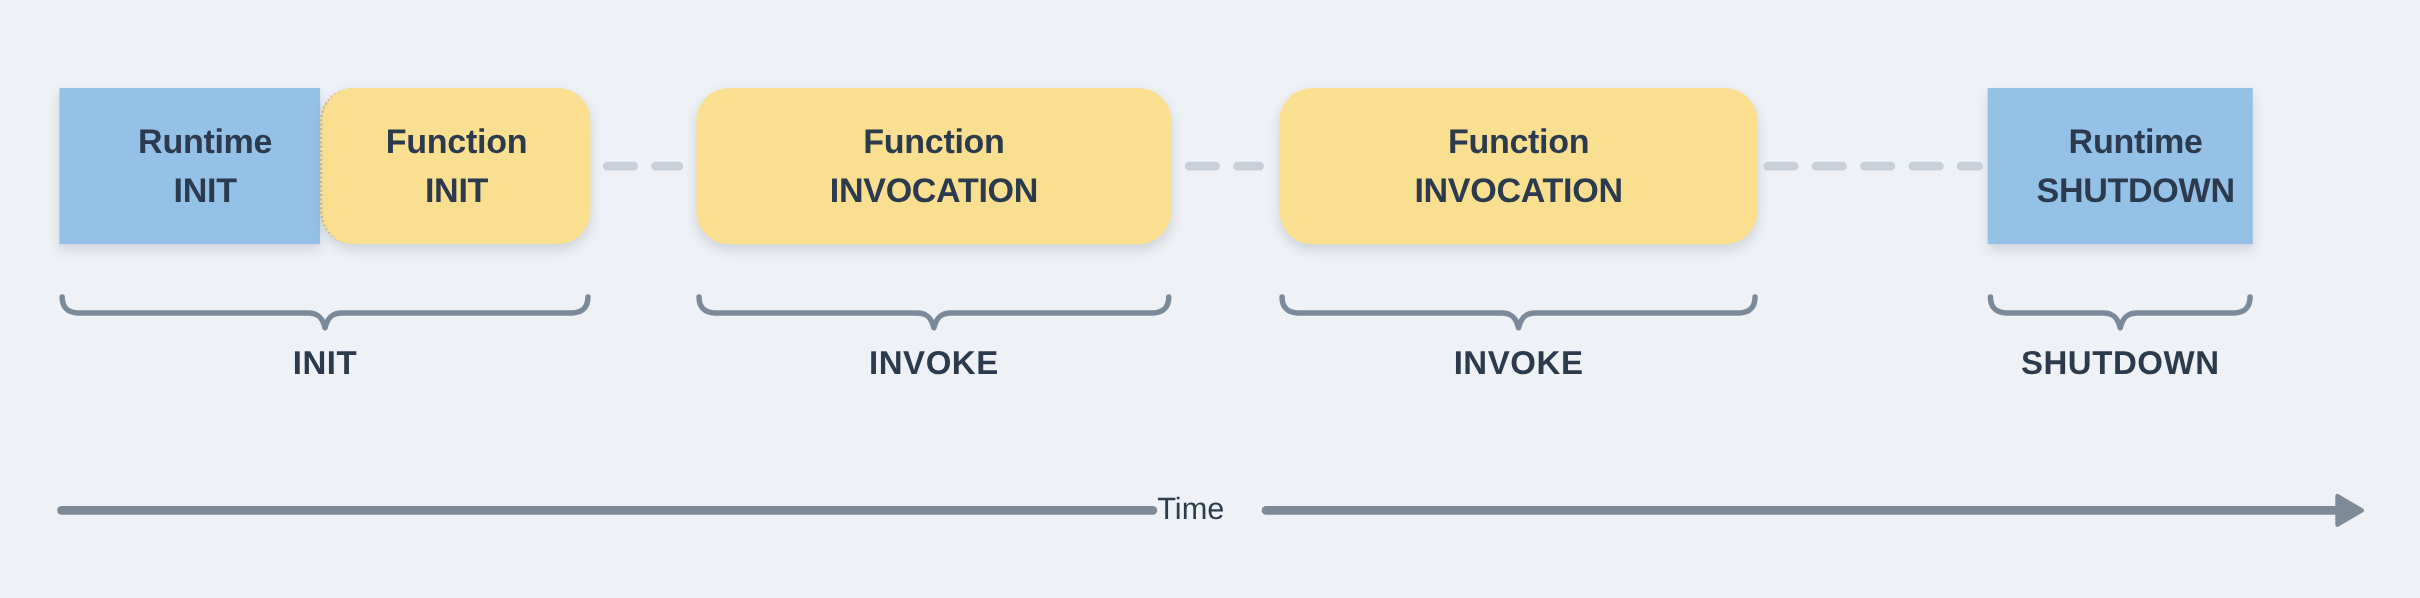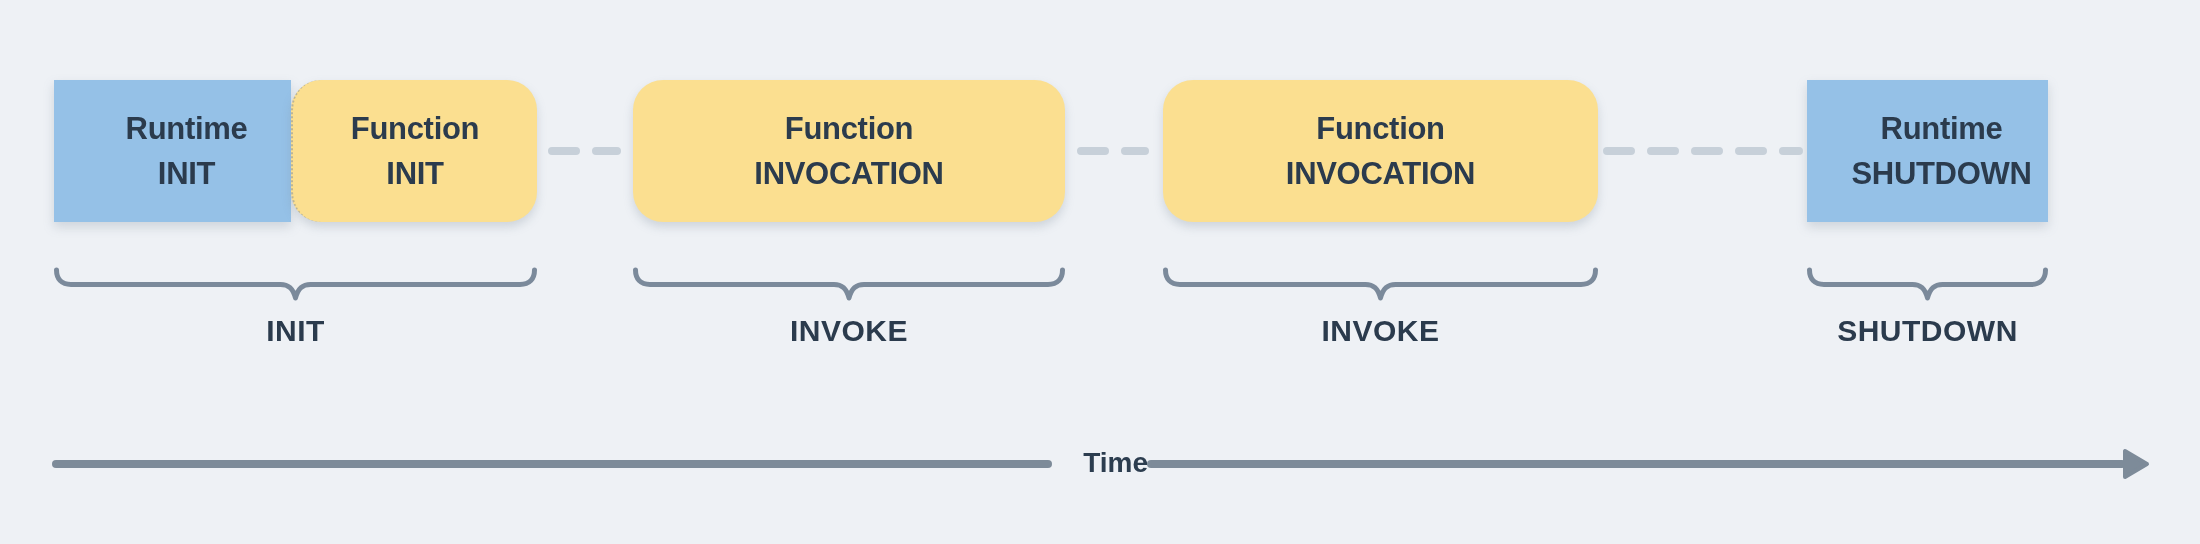--- a/index.html
+++ b/index.html
@@ -47,21 +47,21 @@
     color:var(--box-text,#2b3b4d);
   }
   .label-1{left:54px;width:483px;}
   .label-2{left:633px;width:432px;}
   .label-3{left:1163px;width:435px;}
   .label-4{left:1807px;width:241px;}
 
   
   .time-label{
     position:absolute;left:1052px;top:447px;width:96px;
-    text-align:right;font-weight:700;font-size:28px;
+    text-align:left;font-weight:400;font-size:28px;
     color:var(--timeline-text,#2c3d4f);
   }
 </style>
 </head>
 <body>
 
 <div class="canvas">
 
   <div class="box blue box-runtime-init">
     <span>Runtime</span>

